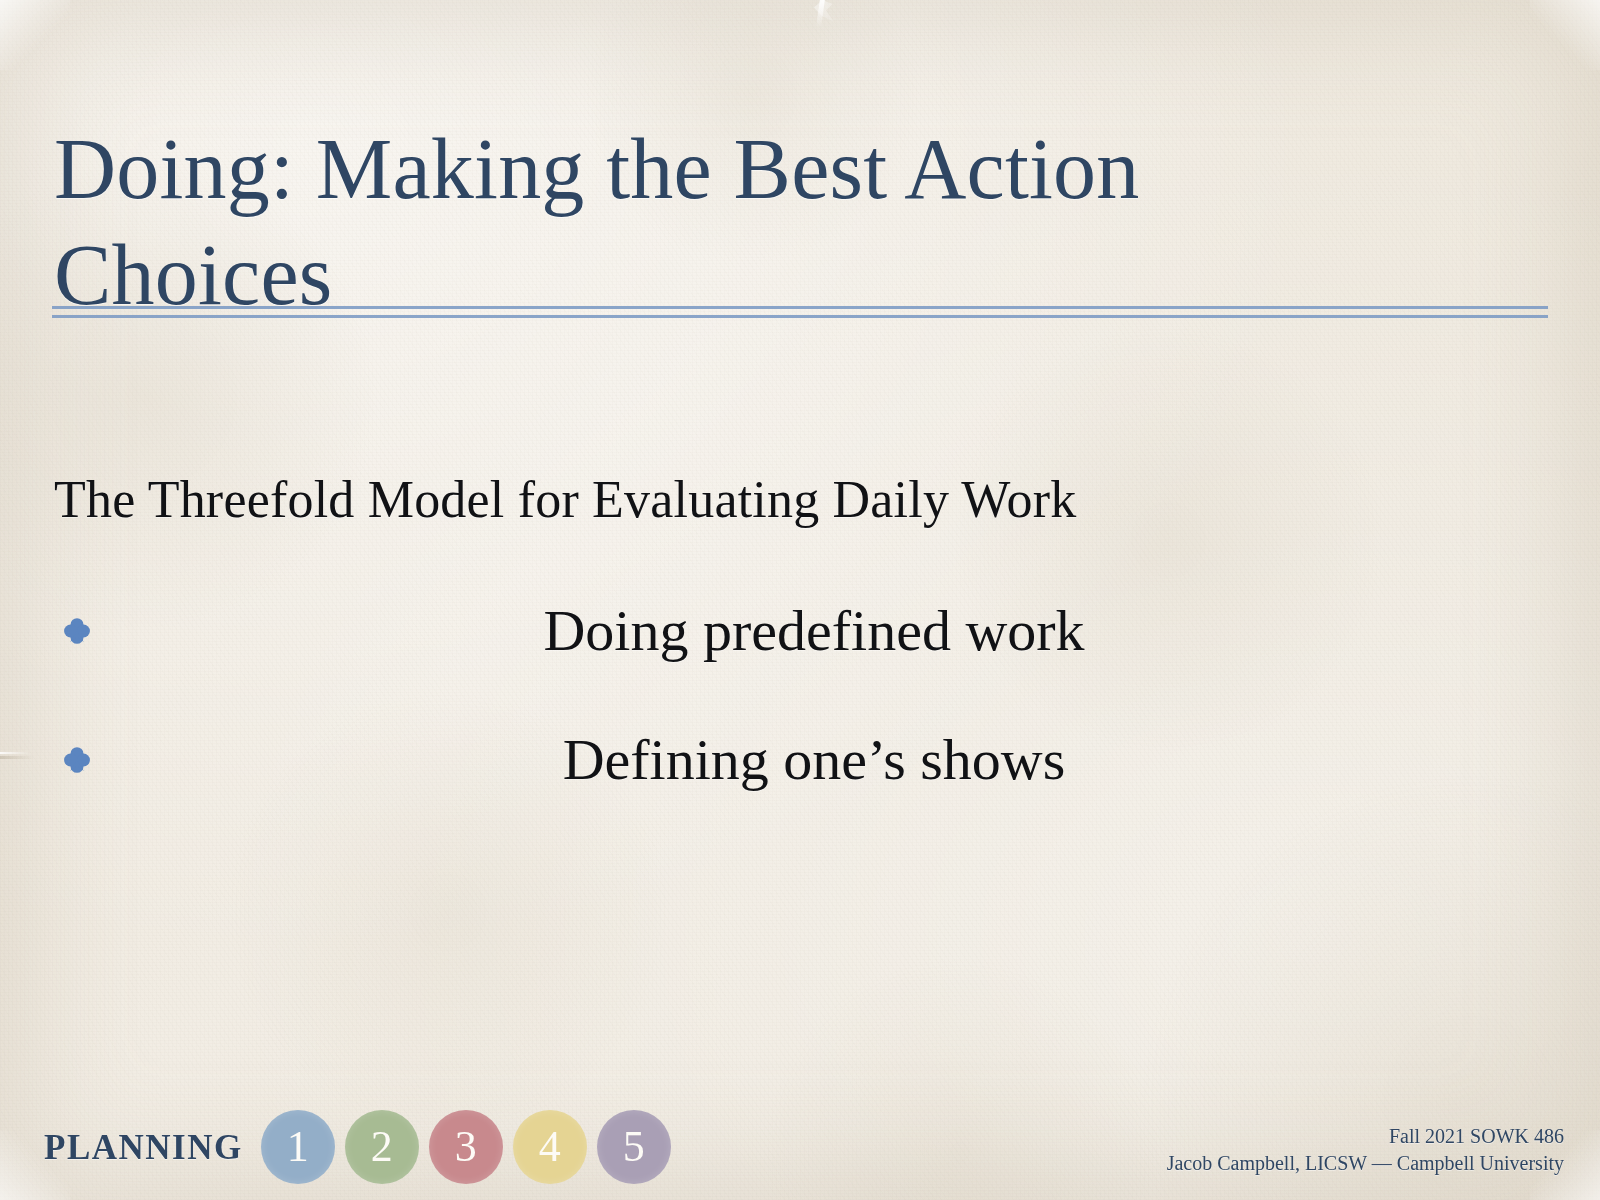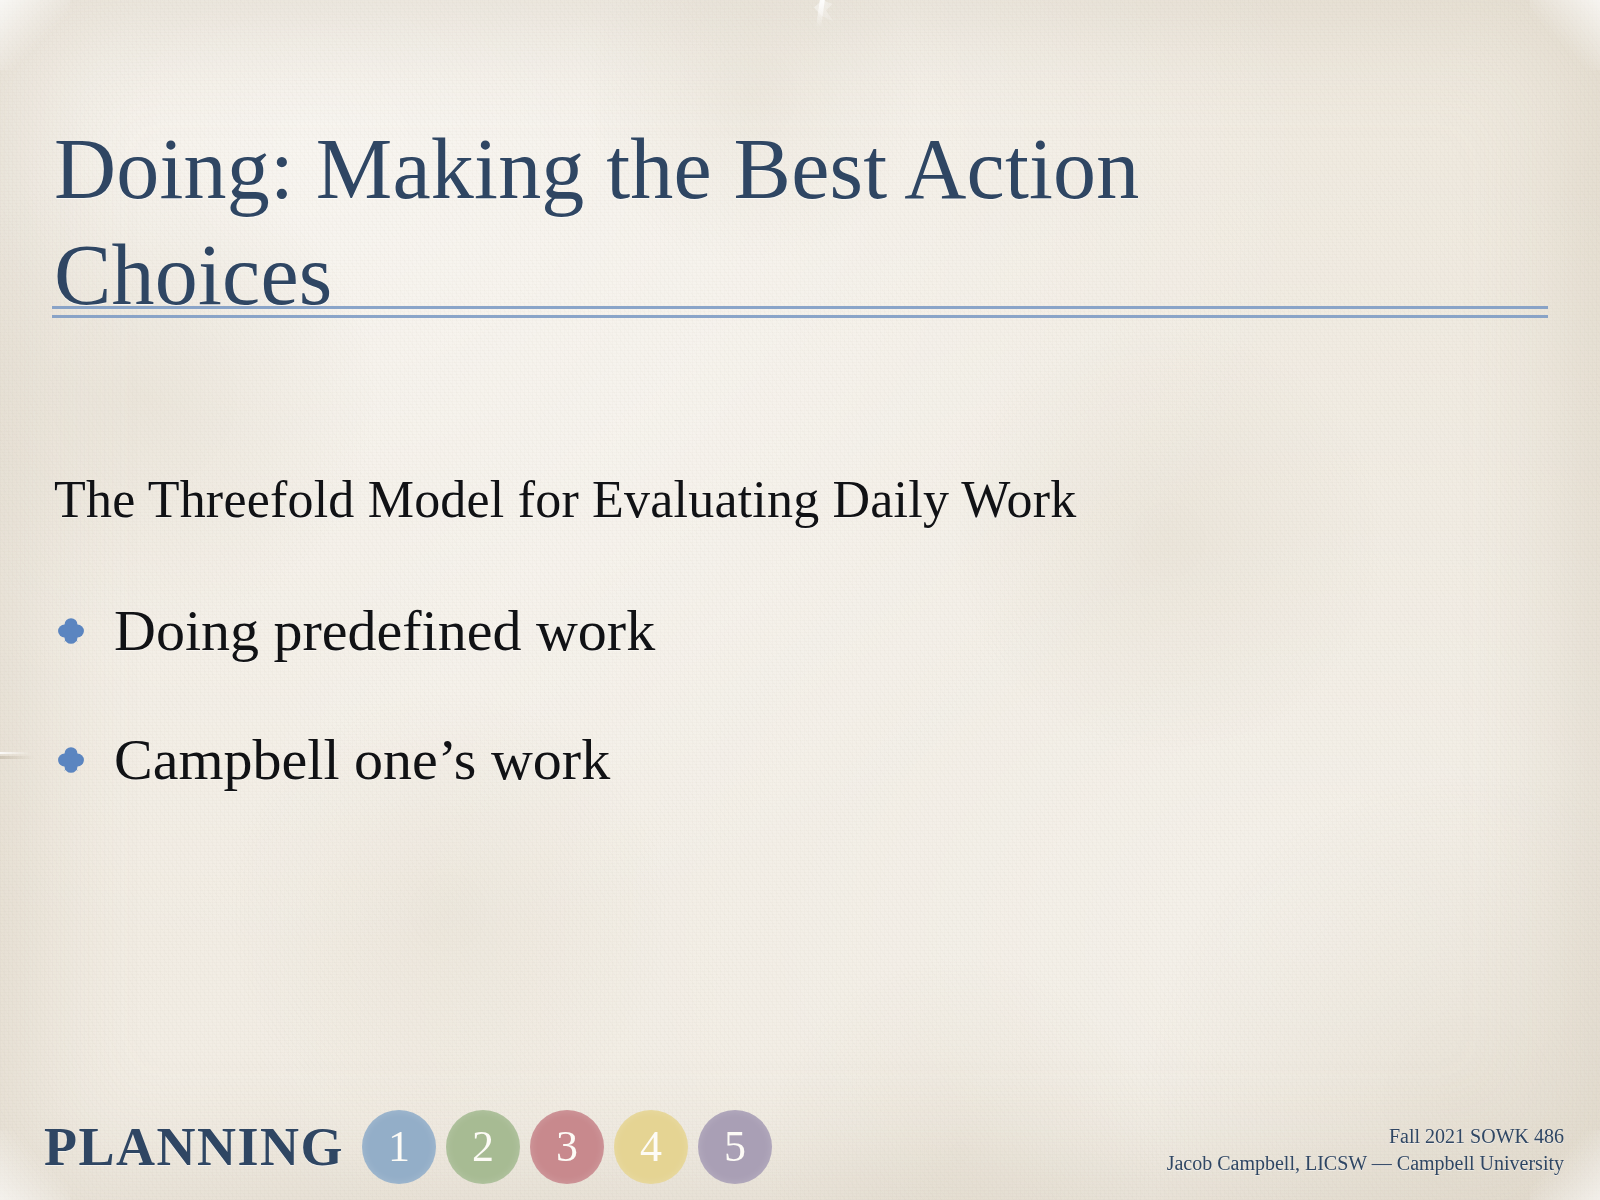--- a/index.html
+++ b/index.html
@@ -184,20 +184,21 @@
   .bullets {
     list-style: none;
     margin: 0;
     padding: 0;
   }
 
   .bullet-row {
     display: flex;
     align-items: flex-start;
     margin-bottom: 66px;
+    text-align: center;
   }
   .bullet-row:last-child { margin-bottom: 0; }
 
   .bullet-glyph {
     flex: 0 0 auto;
     width: 46px;
     margin-top: 14px;
     display: block;
   }
 
@@ -218,21 +219,21 @@
     left: 44px;
     bottom: 16px;
     display: flex;
     align-items: center;
     gap: 18px;
   }
 
   .planning-word {
     color: #2f4663;
     font-family: "Liberation Serif", "DejaVu Serif", serif;
-    font-size: 54px;
+    font-size: 35px;
     font-weight: 700;
     letter-spacing: 1.5px;
     font-variant: small-caps;
     text-transform: uppercase;
     line-height: 1;
     text-shadow: 0 1px 0 rgba(255,255,255,0.5);
   }
 
   .step-dots {
     display: flex;
@@ -321,21 +322,21 @@
             <svg width="34" height="34" viewBox="0 0 40 40" aria-hidden="true">
               <g fill="#5b85c0">
                 <circle cx="20" cy="12.5" r="7.6" fill="#5b85c0"></circle>
                 <circle cx="20" cy="27.5" r="7.6" fill="#5b85c0"></circle>
                 <circle cx="12.4" cy="20" r="7.6" fill="#5b85c0"></circle>
                 <circle cx="27.6" cy="20" r="7.6" fill="#5b85c0"></circle>
               </g>
               <path d="M20 20 L12 33 L20 27 L28 33 Z" fill="#5b85c0"></path>
             </svg>
           </span>
-          <span class="bullet-text">Campbell one’s work</span>
+          <span class="bullet-text">Defining one’s shows</span>
         </li>
 
       </ul>
     </div>
 
     <div class="footer-left">
       <div class="planning-word" style="color: rgb(47, 70, 99);">Planning</div>
 
       <div class="step-dots">
         <div class="step-dot" style="background-color: rgb(147, 174, 200);">

